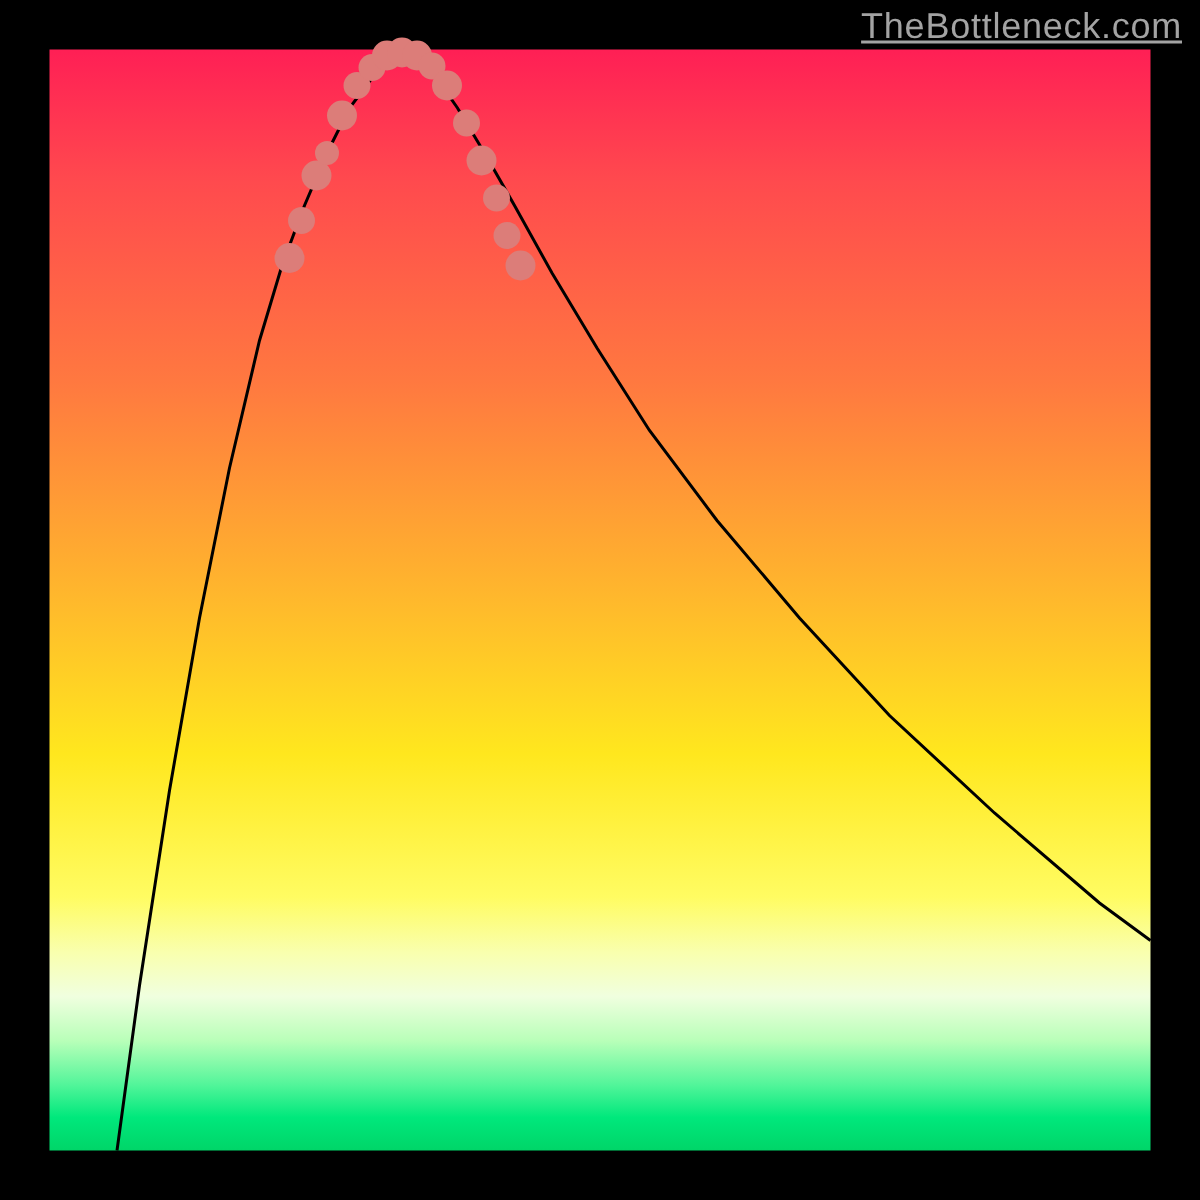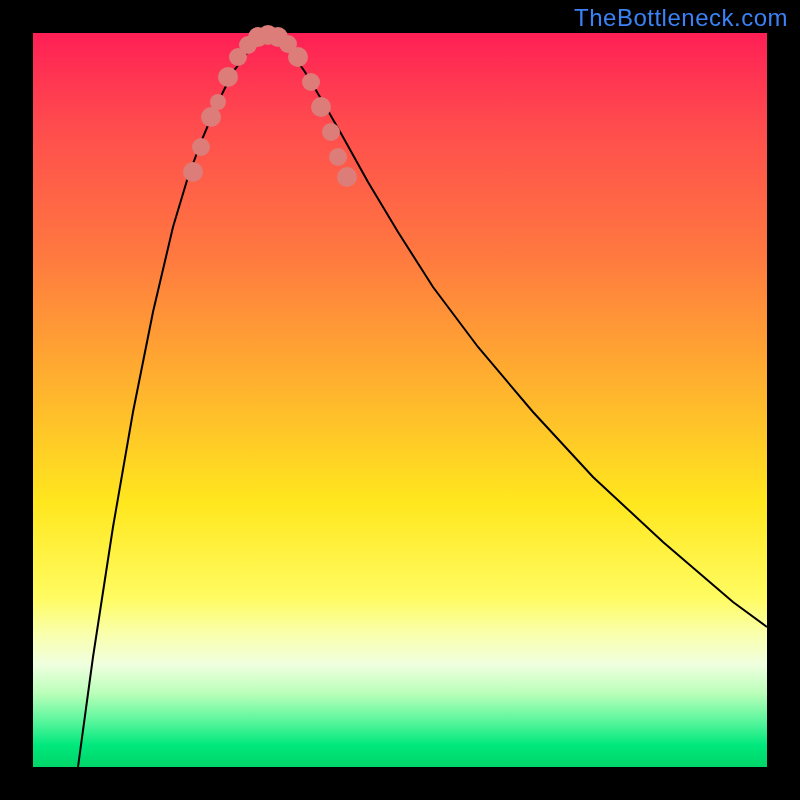--- a/index.html
+++ b/index.html
@@ -14,25 +14,26 @@
   .frame {
     position: relative;
     width: 800px;
     height: 800px;
     background: #000;
   }
   .watermark {
     position: absolute;
     top: 4px;
     right: 12px;
-    color: #3b82f6;
+    color: #a3a3a3;
     font-size: 24px;
     font-weight: 500;
     letter-spacing: 0.5px;
     z-index: 20;
+    text-decoration: underline;
   }
   .plot {
     position: absolute;
     left: 33px;
     top: 33px;
     width: 734px;
     height: 734px;
     
     background: linear-gradient(
       to bottom,

